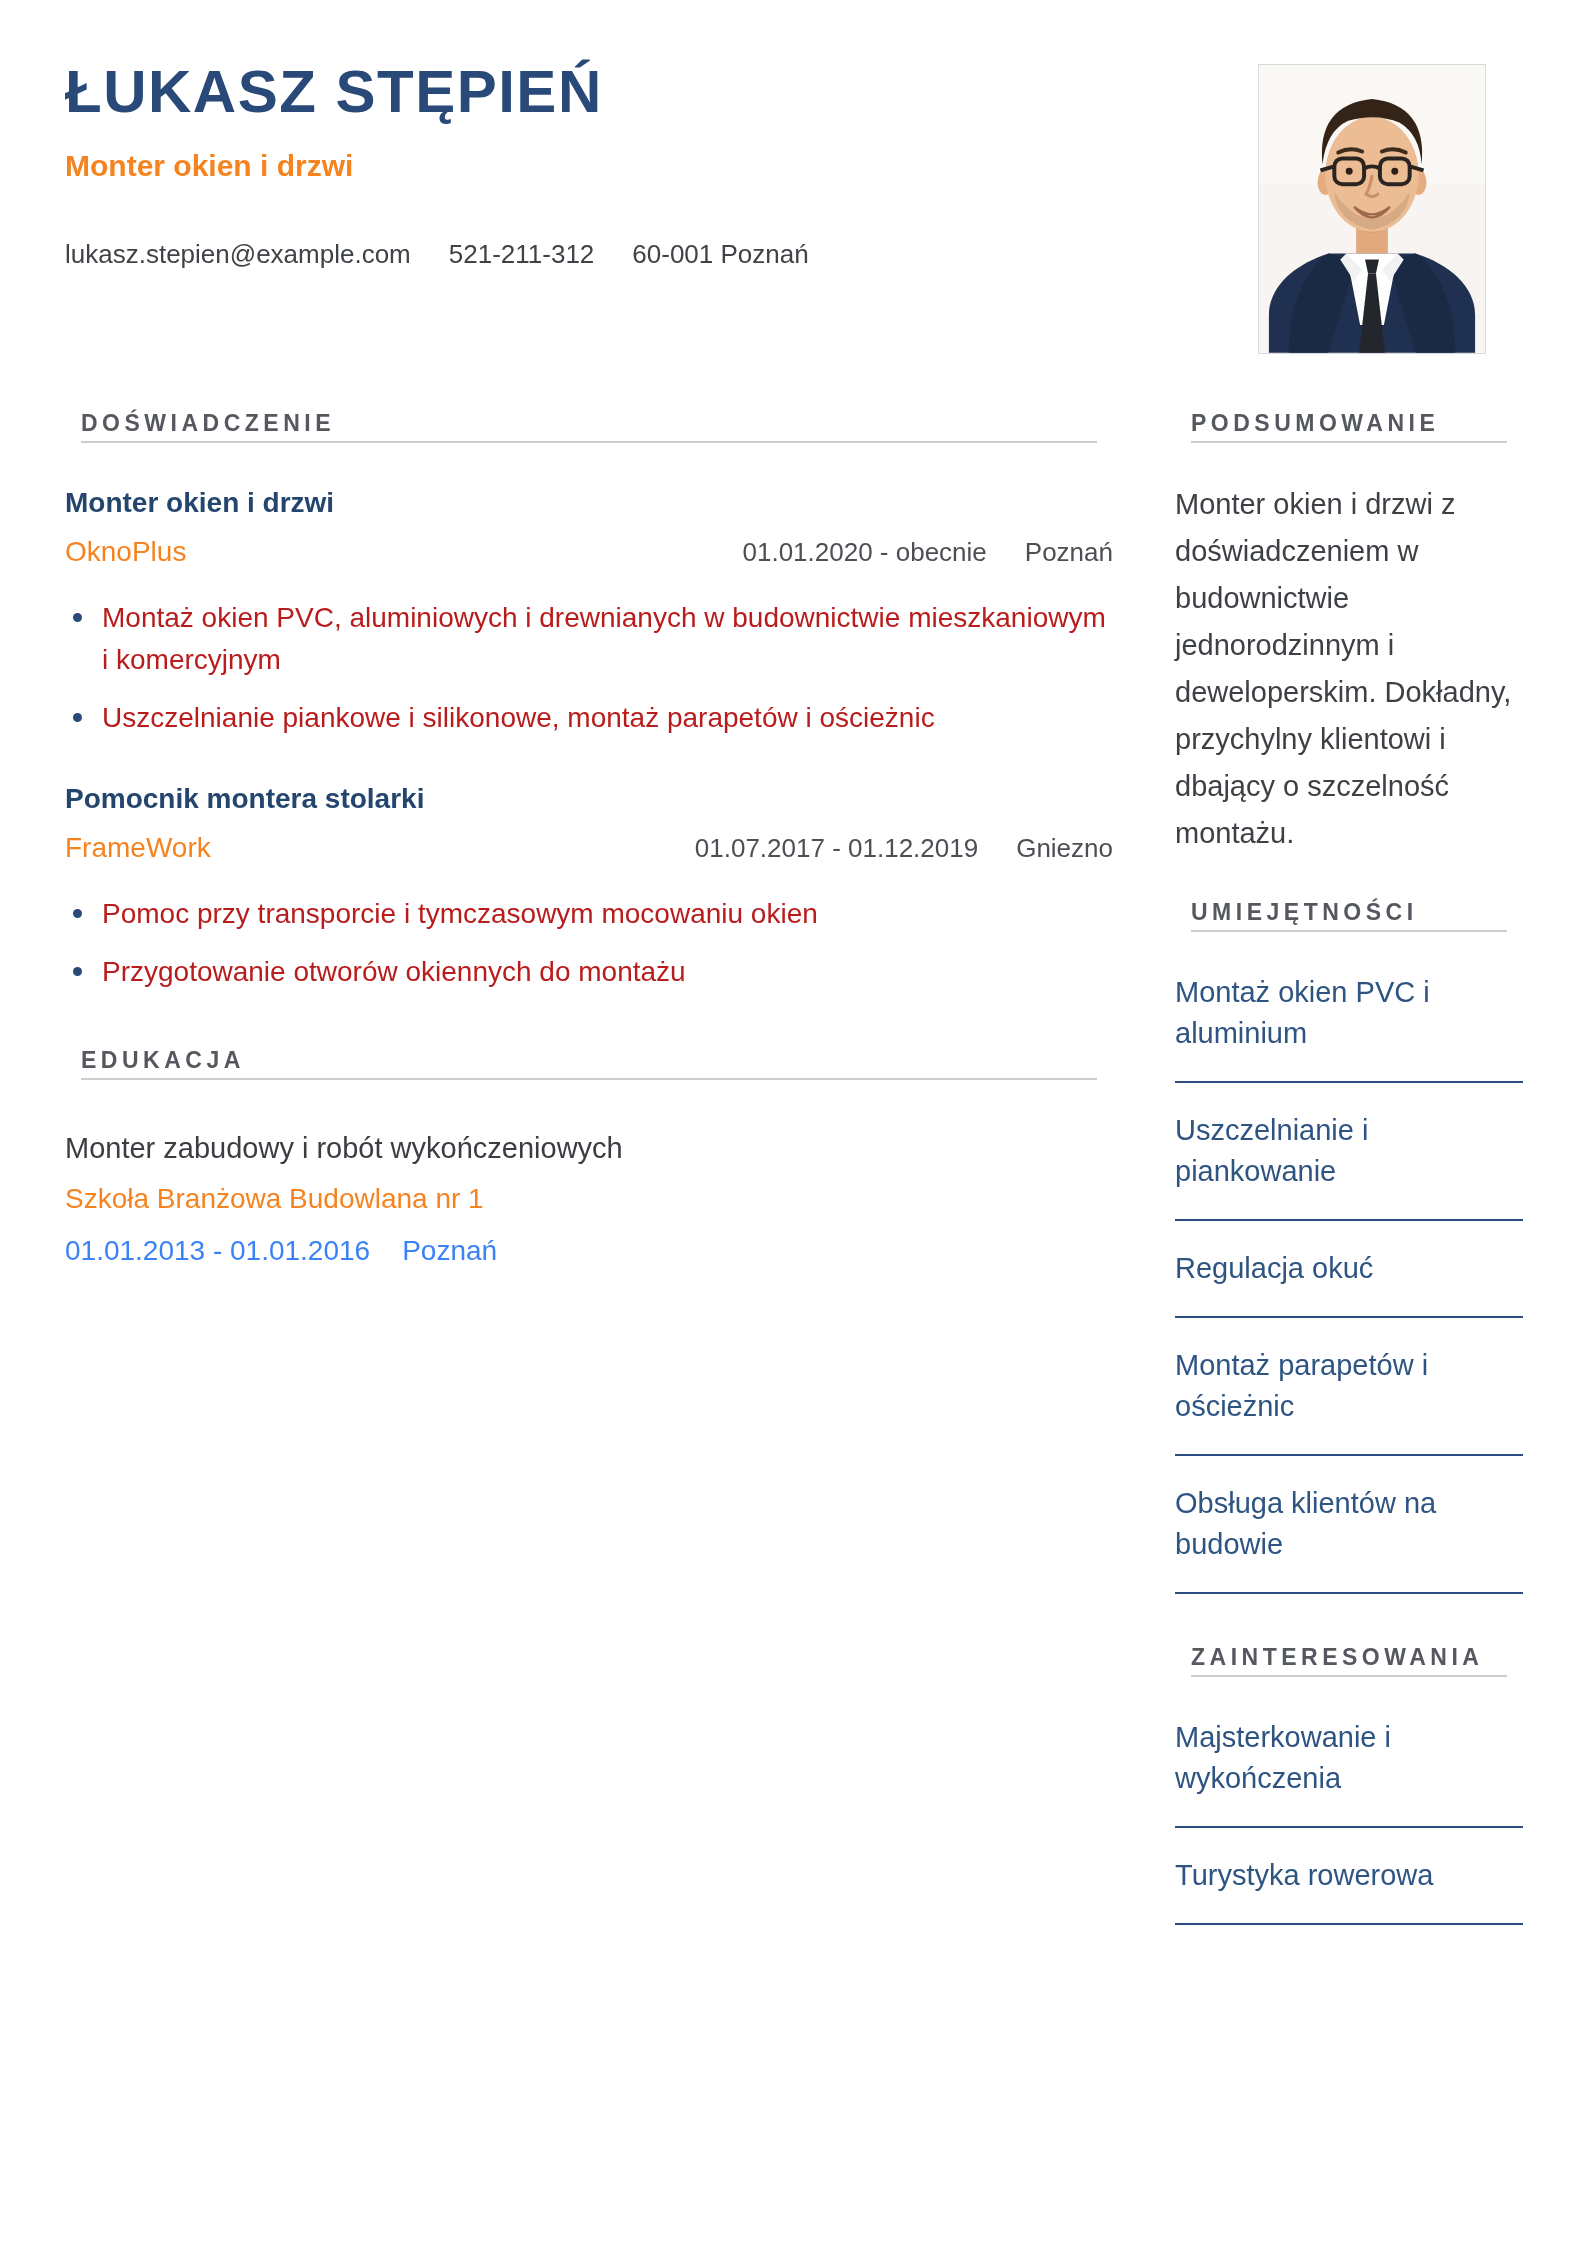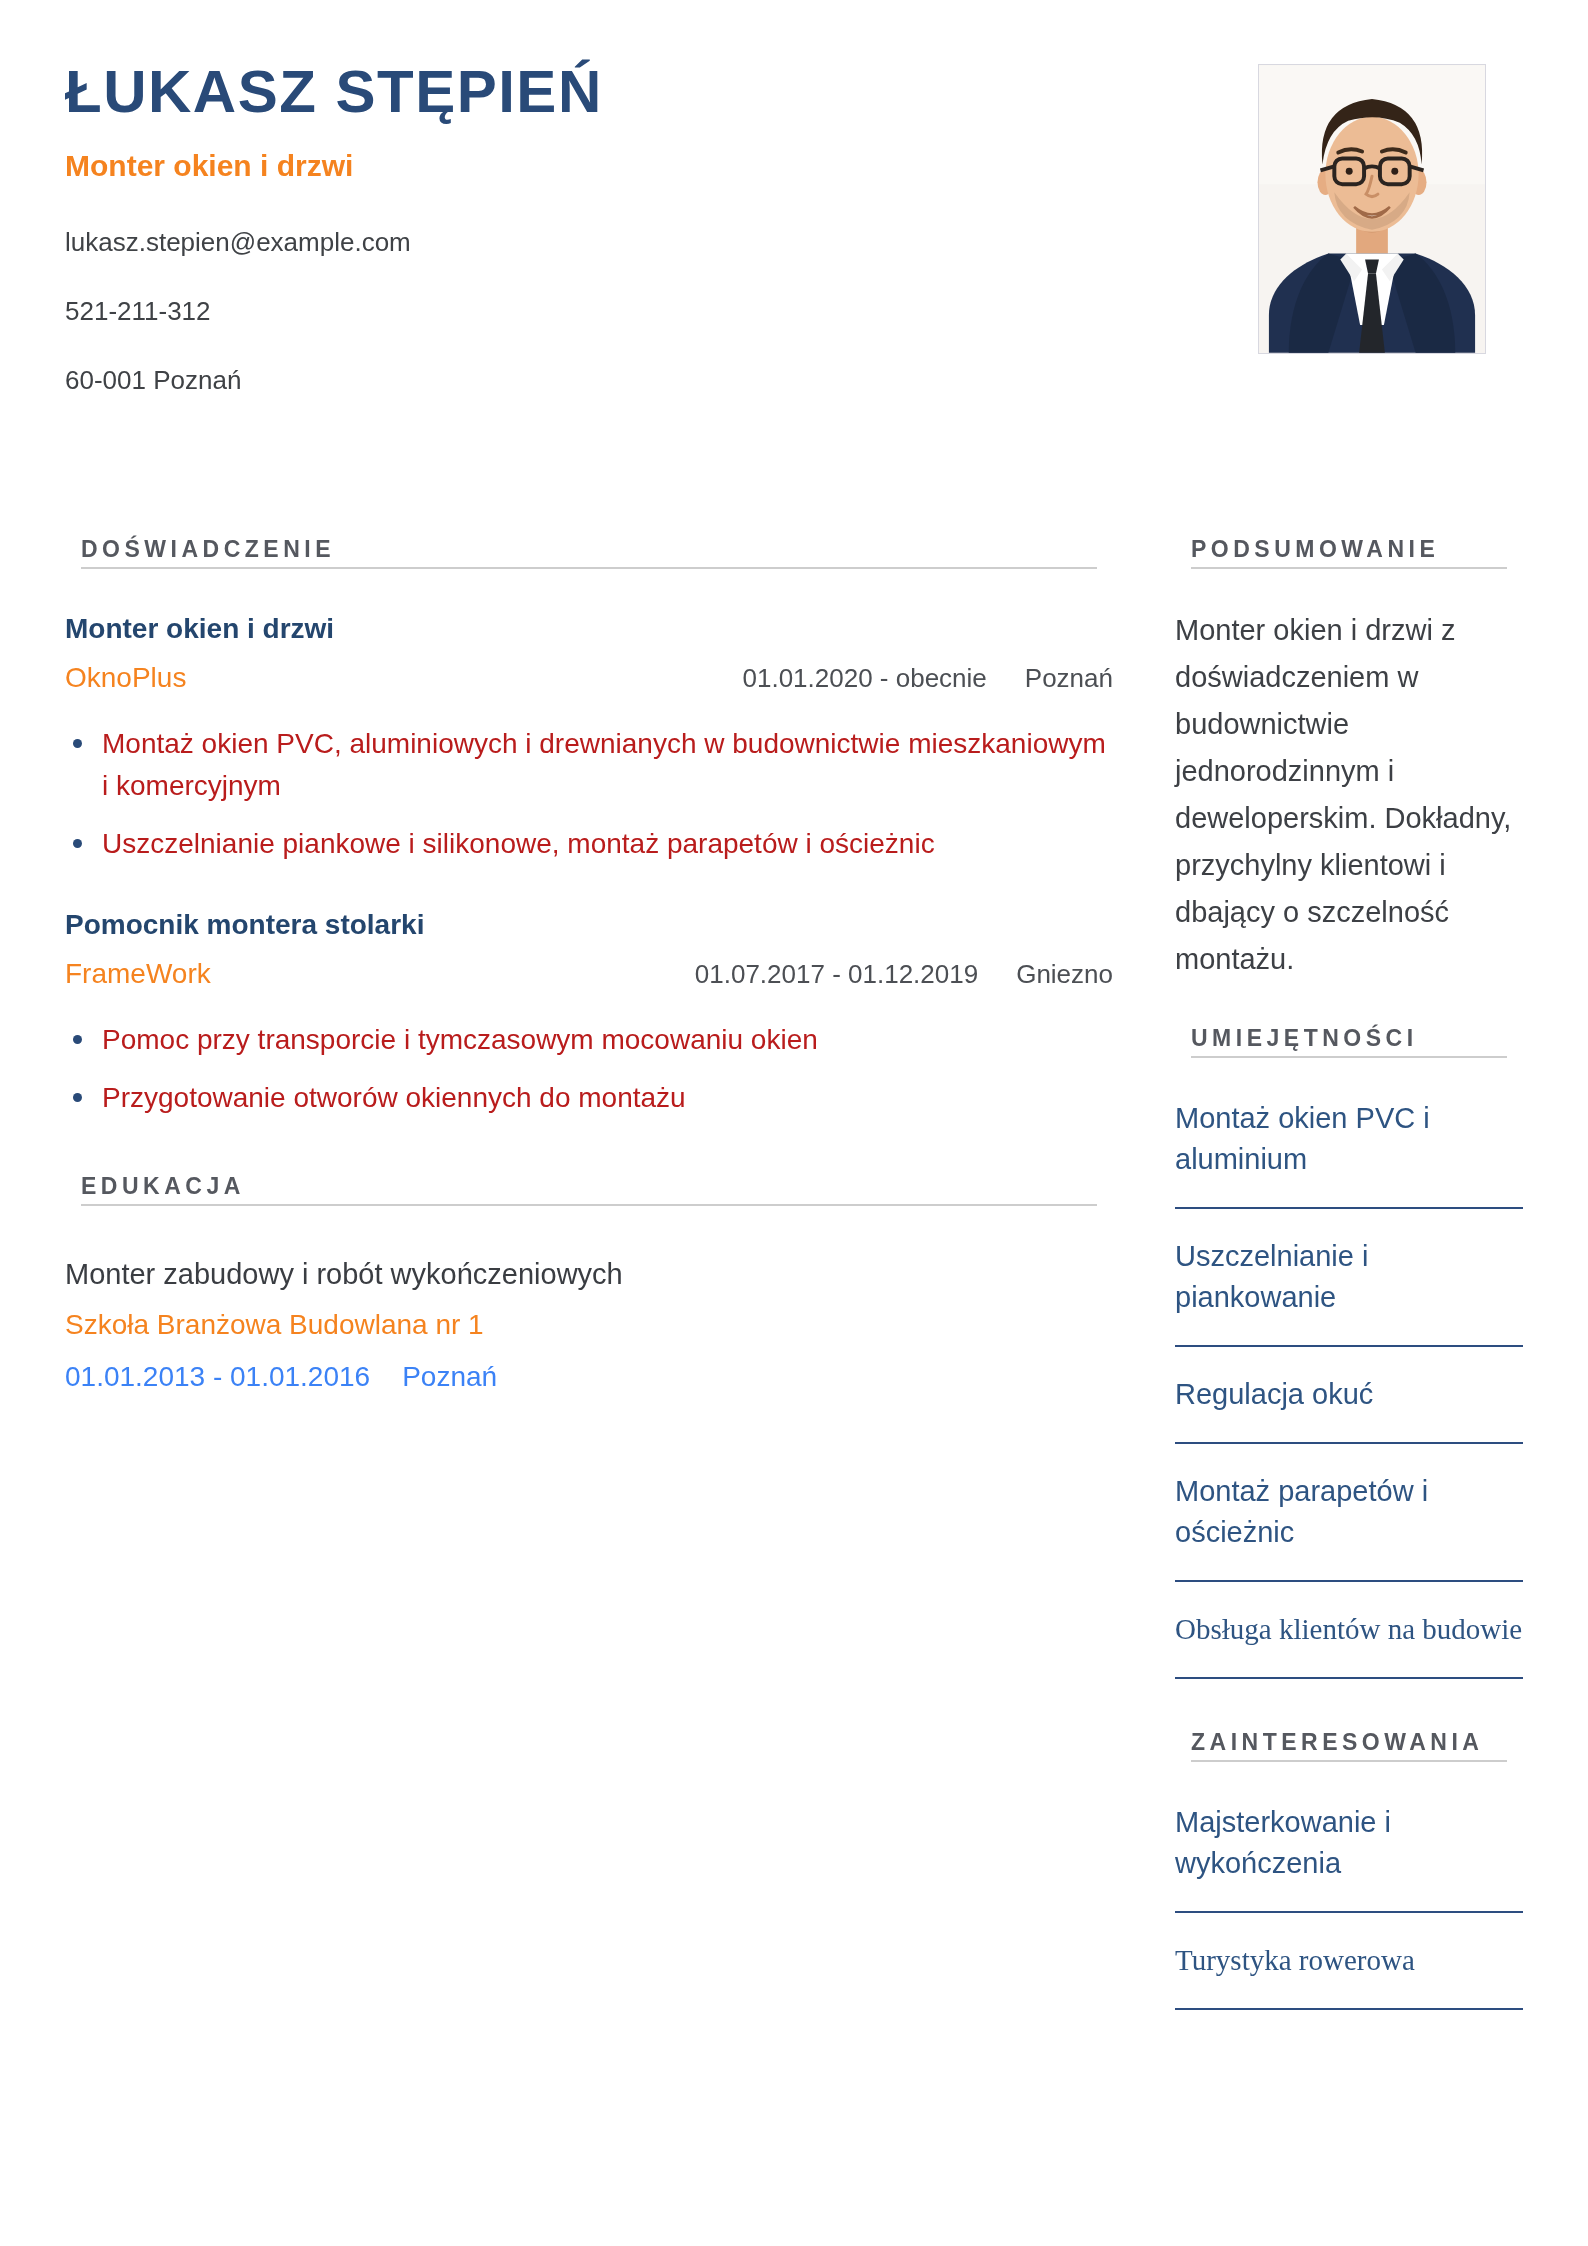--- a/index.html
+++ b/index.html
@@ -32,26 +32,25 @@
     line-height: 1.05;
     margin: 0;
   }
   .candidate-title {
     margin-top: 26px;
     font-size: 30px;
     font-weight: 700;
     color: #f5831f;
   }
   .contact-row {
-    margin-top: 44px;
+    margin-top: 56px;
     display: flex;
     gap: 38px;
     font-size: 26px;
     color: #3f4246;
-    flex-direction: column;
   }
   .photo-frame {
     position: absolute;
     top: 64px;
     right: 62px;
     width: 228px;
     height: 290px;
     border: 1px solid #d8d8e0;
     box-sizing: border-box;
     background: #f7f4f1;
@@ -155,21 +154,21 @@
   .interests-section{ margin-top: 50px; }
   .ruled-list { margin-top: 40px; }
   .ruled-item {
     font-size: 29px;
     line-height: 41px;
     color: #2e5482;
     padding-bottom: 27px;
     border-bottom: 2px solid #2d4d80;
     margin-bottom: 27px;
   }
-  .ruled-item:last-child { margin-bottom: 12px; font-family: Liberation Serif, serif; }
+  .ruled-item:last-child { margin-bottom: 12px; }
 </style>
 </head>
 <body>
 
 <div class="page">
 
   <div class="photo-frame">
     <svg viewBox="0 0 228 290" xmlns="http://www.w3.org/2000/svg">
       <rect x="0" y="0" width="228" height="290" fill="#f7f4f1"></rect>
       <rect x="0" y="0" width="228" height="120" fill="#faf8f5"></rect>

